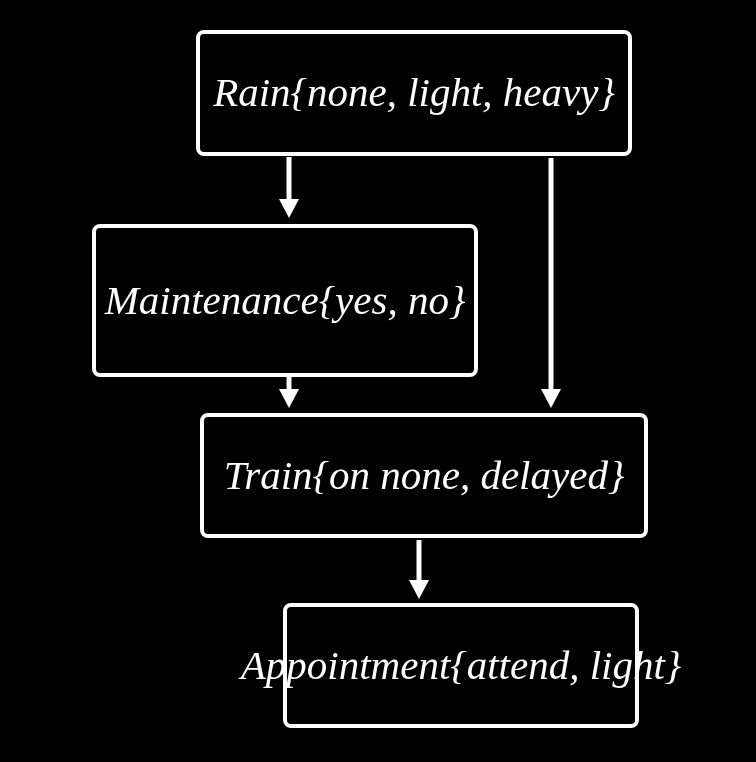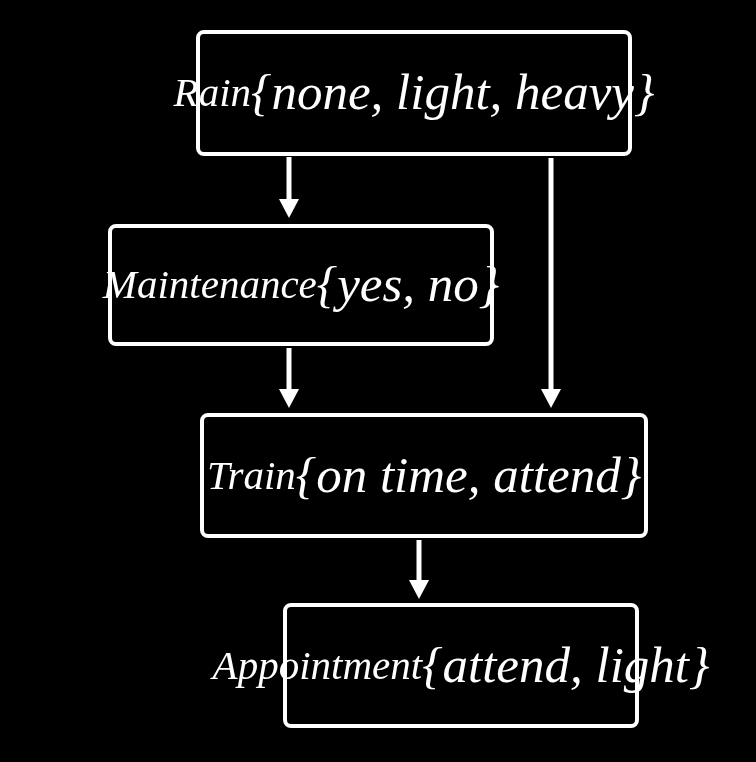--- a/index.html
+++ b/index.html
@@ -34,25 +34,25 @@
     align-items: center;
     justify-content: center;
     font-style: italic;
     line-height: 1.17;
   }
   .node .node-label {
     font-size: 41px;
     white-space: nowrap;
   }
   .node .node-values {
-    font-size: 51px;
+    font-size: 41px;
     white-space: nowrap;
   }
   .node-rain        { left: 196px; top:  30px; width: 436px; height: 126px; }
-  .node-maintenance { left:  92px; top: 224px; width: 386px; height: 122px; margin-left: 16px; }
+  .node-maintenance { left:  92px; top: 224px; width: 386px; height: 153px; }
   .node-train       { left: 200px; top: 413px; width: 448px; height: 125px; }
   .node-appointment { left: 243px; top: 603px; width: 356px; height: 125px; margin-left: 40px; }
 </style>
 </head>
 <body>
 
 <div class="canvas">
 
   <svg class="edges-layer" viewBox="0 0 756 762" xmlns="http://www.w3.org/2000/svg" aria-hidden="true">
 
@@ -82,21 +82,21 @@
     <div class="node-values">{none, light, heavy}</div>
   </div>
 
   <div class="node node-maintenance">
     <div class="node-label">Maintenance</div>
     <div class="node-values">{yes, no}</div>
   </div>
 
   <div class="node node-train">
     <div class="node-label">Train</div>
-    <div class="node-values">{on time, attend}</div>
+    <div class="node-values">{on none, delayed}</div>
   </div>
 
   <div class="node node-appointment">
     <div class="node-label">Appointment</div>
     <div class="node-values">{attend, light}</div>
   </div>
 
 </div>
 
 </body></html>

